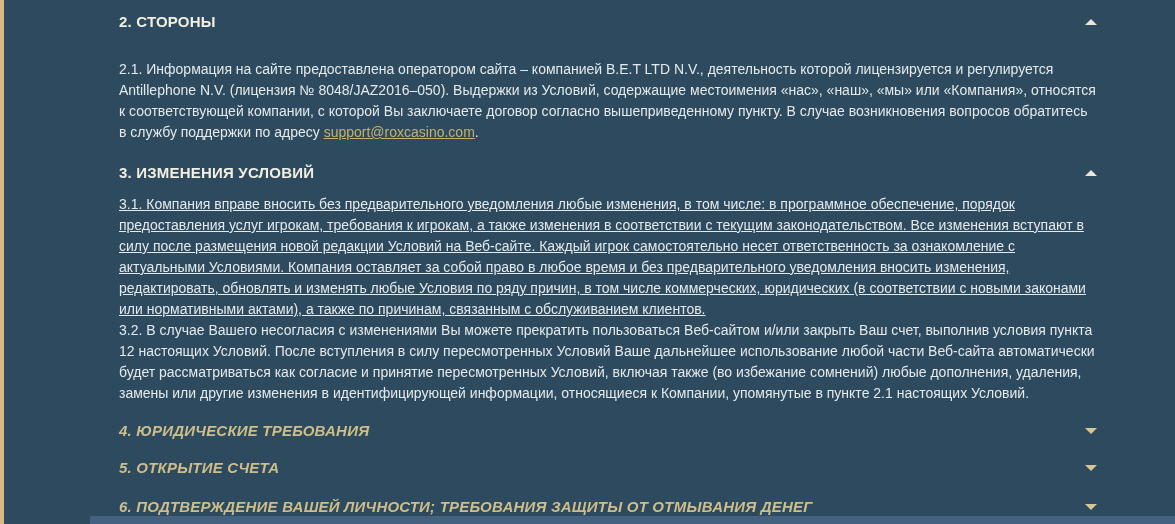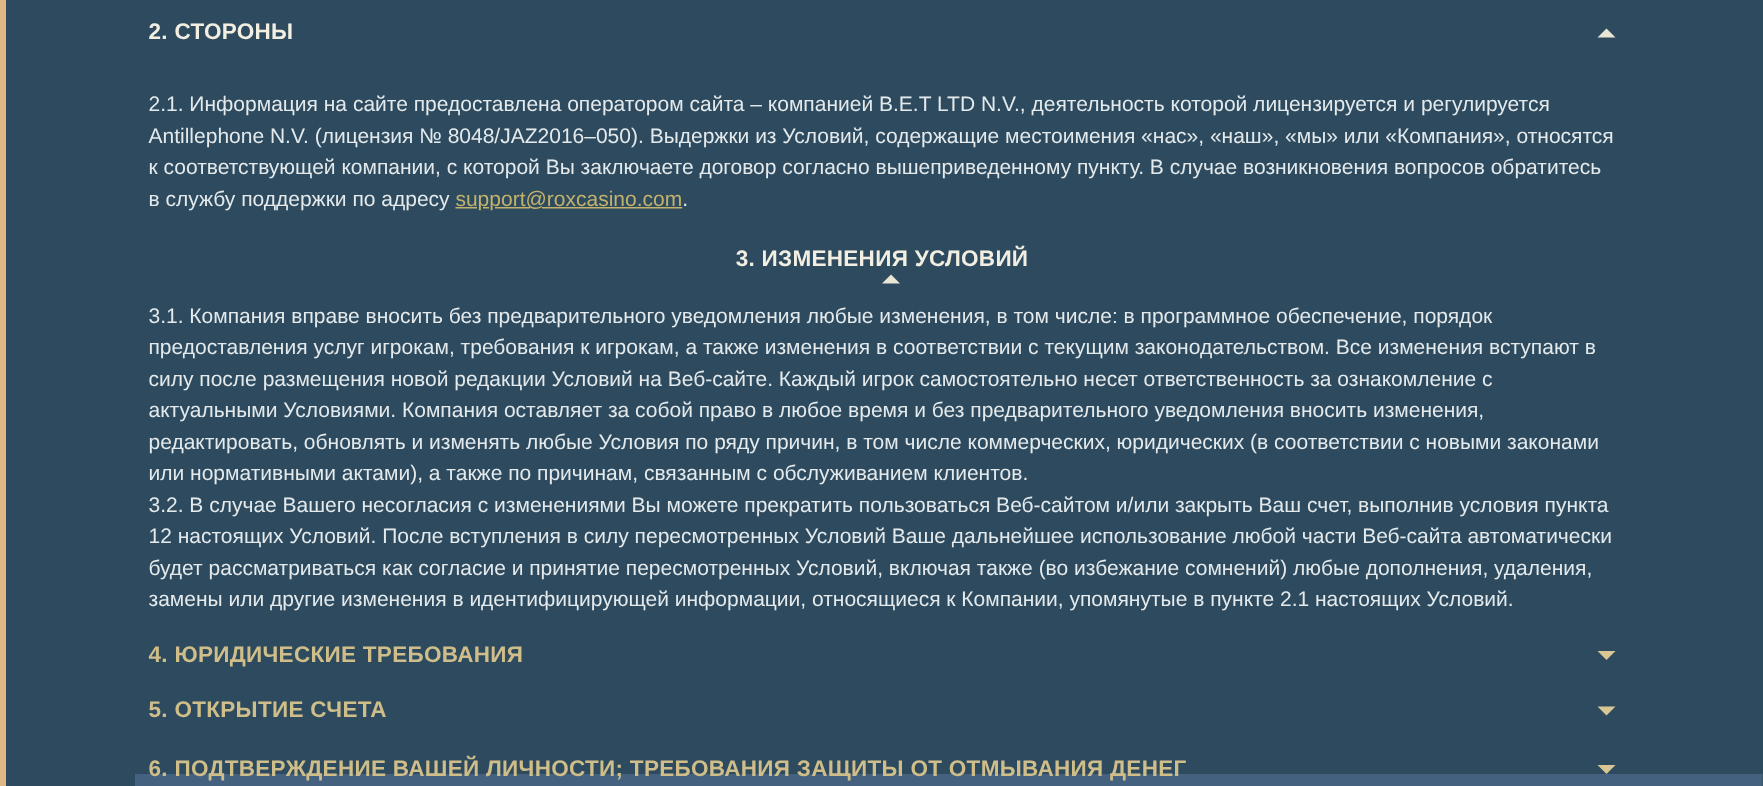--- a/index.html
+++ b/index.html
@@ -15,40 +15,40 @@
       radial-gradient(ellipse 420px 240px at 72% 94%, rgba(95,135,165,0.22), transparent 70%),
       radial-gradient(ellipse 320px 200px at 32% 96%, rgba(8,28,38,0.35), transparent 70%),
       radial-gradient(ellipse 520px 300px at 4% 4%, rgba(12,30,40,0.30), transparent 70%),
       radial-gradient(ellipse 600px 320px at 96% 18%, rgba(62,100,128,0.18), transparent 70%),
       linear-gradient(180deg,#2c4a5e 0%, #2d4b5f 55%, #26popacity4252 100%, #264252 100%),
       var(--bg);
     background-color:var(--bg);
   }
   .left-strip{position:absolute;left:0;top:0;width:4px;height:524px;background:var(--left-accent);}
   .bottom-bar{position:absolute;left:90px;right:0;bottom:0;height:8px;background:var(--bottom-bar);}
-  .content{position:absolute;left:99px;top:0;width:978px;}
+  .content{position:absolute;left:119px;top:0;width:978px;}
   .sec-header{
     display:flex;align-items:center;justify-content:space-between;
     cursor:pointer;user-select:none;
   }
   .sec-header h2{
     margin:0;font-size:15px;line-height:20px;font-weight:bold;letter-spacing:0.2px;
   }
   .sec-header.expanded h2{color:var(--head-exp);}
-  .sec-header.collapsed h2{color:var(--head-col);}
+  .sec-header.collapsed h2{color:var(--head-col);font-style:italic;}
   .chevron{width:0;height:0;display:inline-block;flex:0 0 auto;margin-left:12px;}
   .chevron.up{border-left:6px solid transparent;border-right:6px solid transparent;border-bottom:6px solid #e9e6d6;}
   .chevron.down{border-left:6px solid transparent;border-right:6px solid transparent;border-top:6px solid #d8c795;}
   .para{
     margin:0;color:var(--body-text);font-size:14px;line-height:21px;
   }
   .mt-first{margin-top:12px;}
   .mt-para1{margin-top:27px;}
-  .mt-h3{margin-top:20px;flex-direction:column;}
-  .mt-para31{margin-top:11px;}
+  .mt-h3{margin-top:20px;}
+  .mt-para31{margin-top:11px;text-decoration:underline;}
   .mt-para32{}
   .mt-h4{margin-top:17px;}
   .mt-h5{margin-top:17px;}
   .mt-h6{margin-top:19px;}
   a.mail-link{color:var(--link);text-decoration:underline;cursor:pointer;}
 </style>
 </head>
 <body>
 
 <div class="left-strip"></div>

